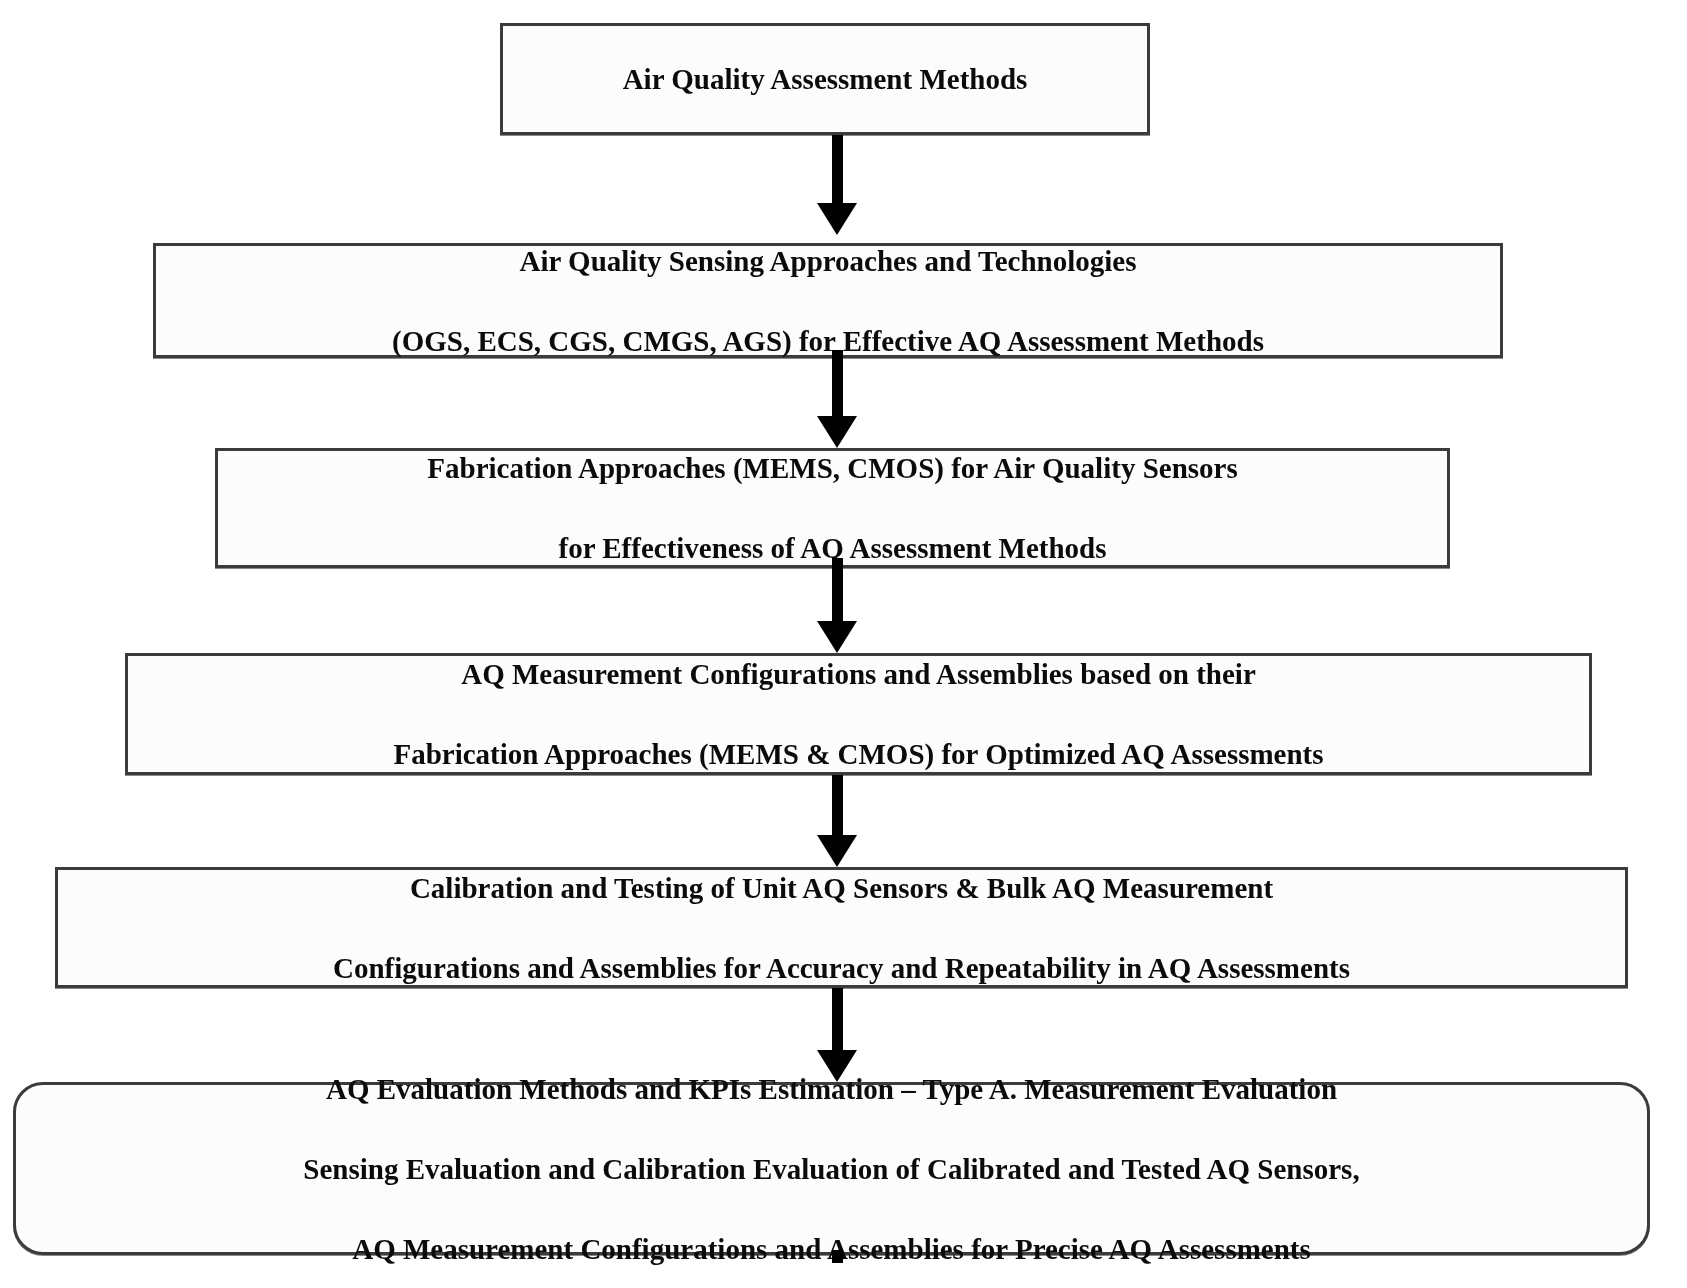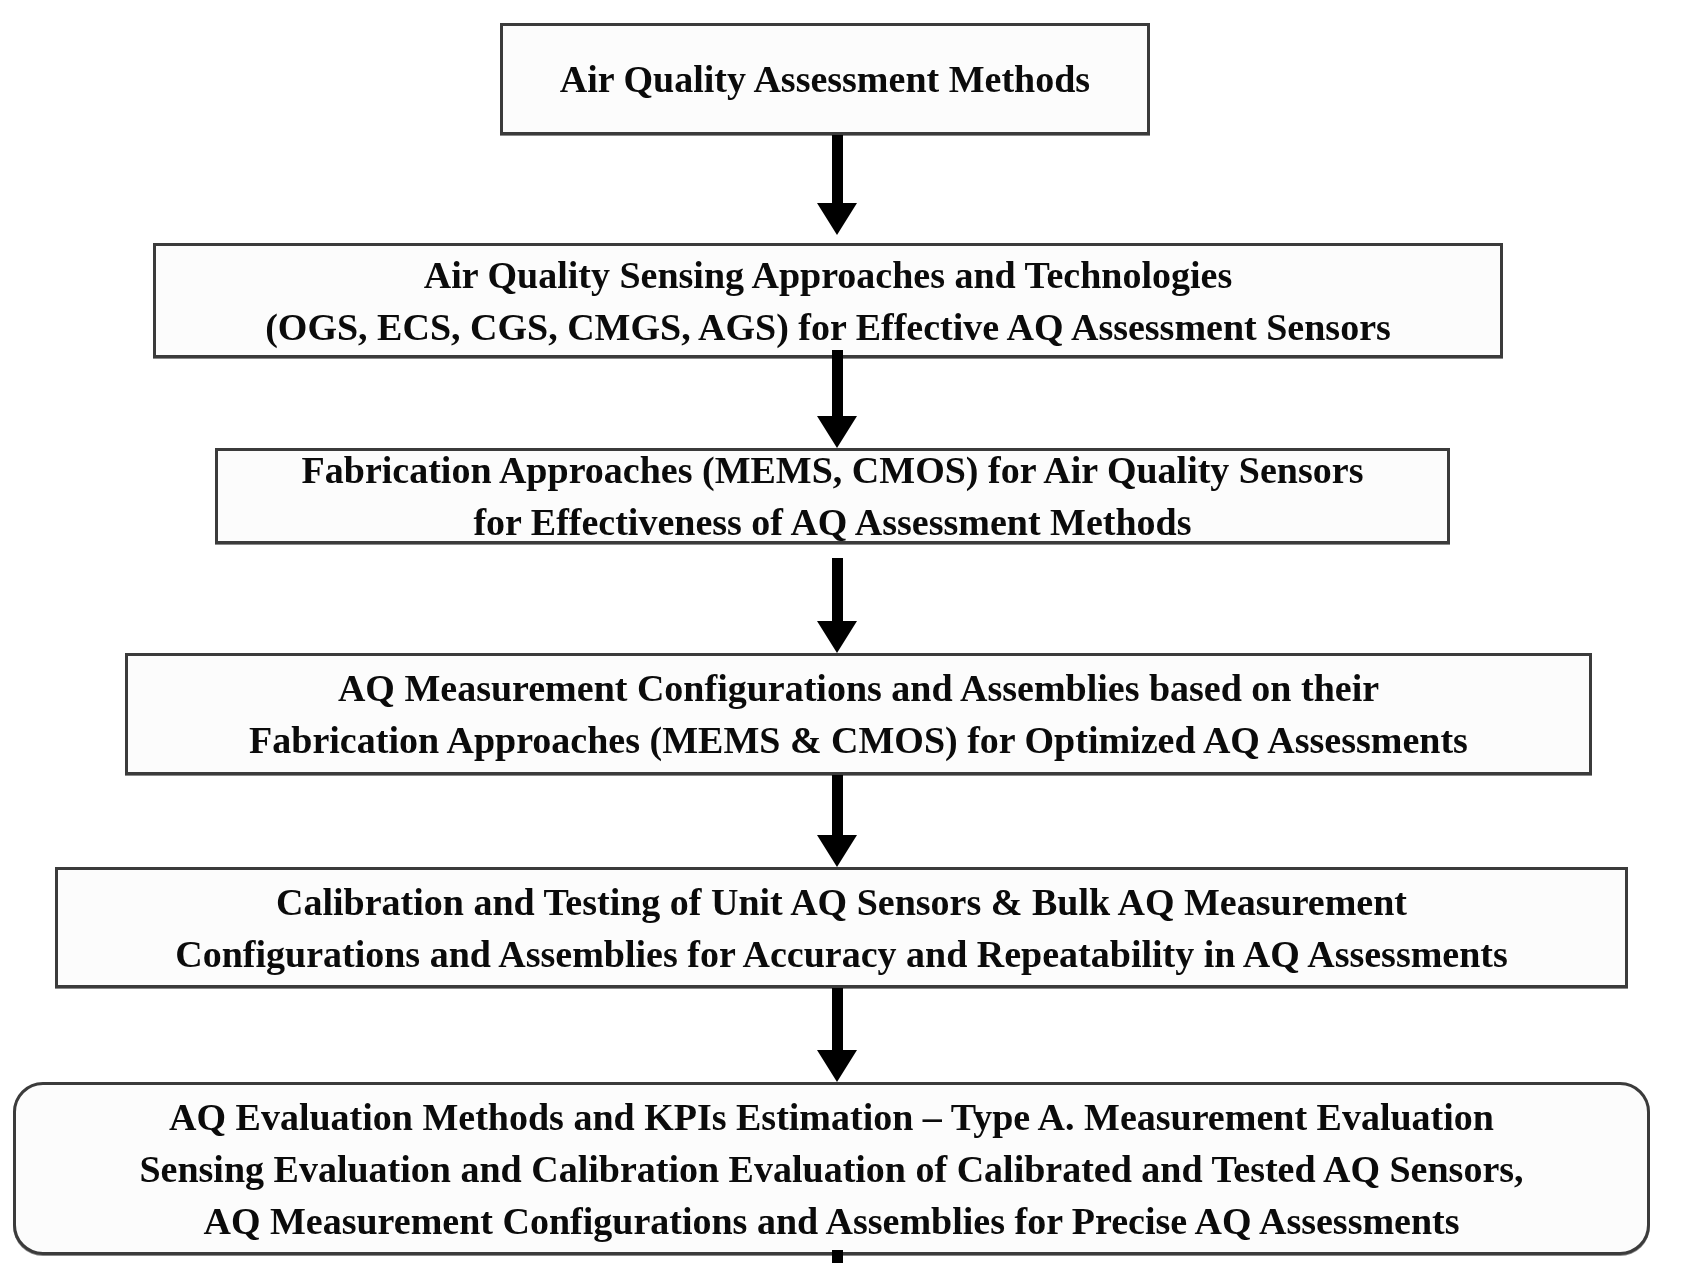--- a/index.html
+++ b/index.html
@@ -20,33 +20,34 @@
     box-sizing: border-box;
     border: 3px solid #3b3b3b;
     background: #fcfcfc;
     color: #0b0b0b;
     display: flex;
     flex-direction: column;
     align-items: center;
     justify-content: center;
     text-align: center;
     font-weight: 700;
-    font-size: 38px;
+    font-size: 29px;
     line-height: 52px;
     box-shadow: 0 1px 0 #8a8a8a;
+    gap: 28px;
   }
   .node .line {
     width: 100%;
     padding: 0 6px;
     box-sizing: border-box;
     white-space: nowrap;
   }
   .n1 { left: 500px; top: 23px;   width: 650px;  height: 112px; }
   .n2 { left: 153px; top: 235px;  width: 1350px; height: 115px; margin-top: 8px; }
-  .n3 { left: 215px; top: 448px;  width: 1235px; height: 96px; }
+  .n3 { left: 215px; top: 448px;  width: 1235px; height: 120px; }
   .n4 { left: 108px; top: 653px;  width: 1467px; height: 122px; margin-left: 17px; }
   .n5 { left: 55px;  top: 867px;  width: 1573px; height: 121px; }
   .n6 { left: 13px;  top: 1082px; width: 1637px; height: 173px; border-radius: 30px; }
 
   .arrow {
     position: absolute;
     left: 817px;
     width: 40px;
   }
   .a1 { top: 135px; height: 100px; }
@@ -90,21 +91,21 @@
     <div class="line">Air Quality Assessment Methods</div>
   </div>
 
   <div class="arrow a1">
     <div class="shaft"></div>
     <div class="head"></div>
   </div>
 
   <div class="node n2">
     <div class="line">Air Quality Sensing Approaches and Technologies</div>
-    <div class="line">(OGS, ECS, CGS, CMGS, AGS)  for Effective AQ Assessment Sensors</div>
+    <div class="line">(OGS, ECS, CGS, CMGS, AGS)  for Effective AQ Assessment Methods</div>
   </div>
 
   <div class="arrow a2">
     <div class="shaft"></div>
     <div class="head"></div>
   </div>
 
   <div class="node n3">
     <div class="line">Fabrication Approaches (MEMS, CMOS) for Air Quality Sensors</div>
     <div class="line">for Effectiveness of AQ Assessment Methods</div>

